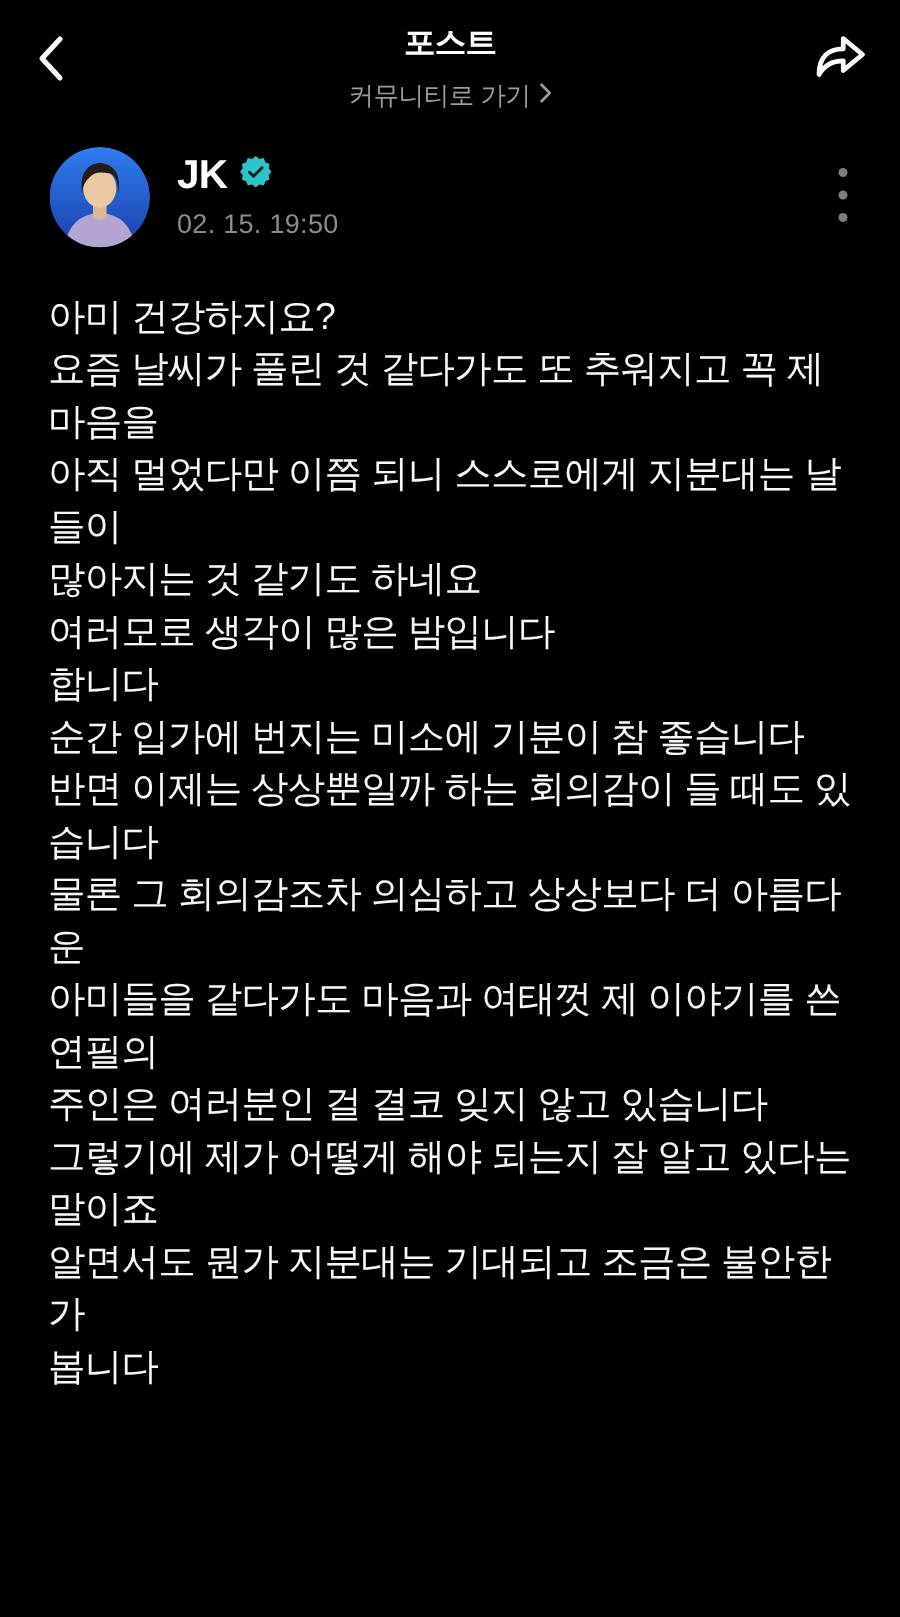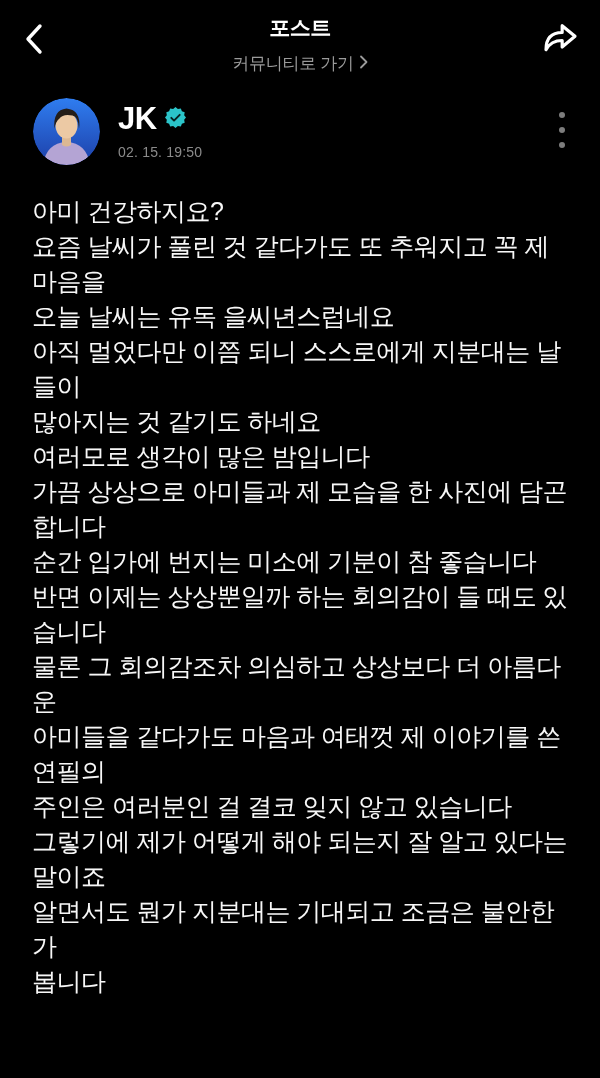--- a/index.html
+++ b/index.html
@@ -47,25 +47,25 @@
   
   .post-header { position: relative; height: 80px; margin-top: 8px; }
   .avatar {
     position: absolute; left: 33px; top: 0;
     width: 67px; height: 67px; border-radius: 50%;
     overflow: hidden; cursor: pointer;
   }
   .author-block { position: absolute; left: 118px; top: 3px; }
   .author-row { display: flex; align-items: center; gap: 8px; cursor: pointer; }
   .author-name {
-    font-size: 31px; font-weight: bold; color: #ffffff;
+    font-size: 27px; font-weight: bold; color: #ffffff;
     letter-spacing: -0.5px;
   }
   .timestamp {
-    margin-top: 7px; font-size: 14px; color: #8b8b8b;
+    margin-top: 7px; font-size: 18px; color: #8b8b8b;
     letter-spacing: 0.2px;
   }
   .more-btn {
     position: absolute; right: 22px; top: 8px;
     width: 32px; height: 48px;
     display: flex; flex-direction: column; align-items: center;
     justify-content: center; gap: 9px;
     background: none; border: none; cursor: pointer;
   }
   .more-btn .dot {
@@ -160,25 +160,23 @@
         <span class="dot"></span>
           <span class="dot"></span>
           <span class="dot"></span>
       </span>
     </button>
   </div>
 
   <div class="post-body">
       <div class="post-line">아미 건강하지요?</div>
       <div class="post-line">요즘 날씨가 풀린 것 같다가도 또 추워지고 꼭 제 마음을</div>
-      <div class="post-line">오늘 날씨는 유독 을씨년스럽네요</div>
       <div class="post-line">아직 멀었다만 이쯤 되니 스스로에게 지분대는 날들이</div>
       <div class="post-line">많아지는 것 같기도 하네요</div>
       <div class="post-line">여러모로 생각이 많은 밤입니다</div>
-      <div class="post-line">가끔 상상으로 아미들과 제 모습을 한 사진에 담곤</div>
       <div class="post-line">합니다</div>
       <div class="post-line">순간 입가에 번지는 미소에 기분이 참 좋습니다</div>
       <div class="post-line">반면 이제는 상상뿐일까 하는 회의감이 들 때도 있습니다</div>
       <div class="post-line">물론 그 회의감조차 의심하고 상상보다 더 아름다운</div>
       <div class="post-line">아미들을 같다가도 마음과 여태껏 제 이야기를 쓴 연필의</div>
       <div class="post-line">주인은 여러분인 걸 결코 잊지 않고 있습니다</div>
       <div class="post-line">그렇기에 제가 어떻게 해야 되는지 잘 알고 있다는</div>
       <div class="post-line">말이죠</div>
       <div class="post-line">알면서도 뭔가 지분대는 기대되고 조금은 불안한가</div>
       <div class="post-line">봅니다</div>

